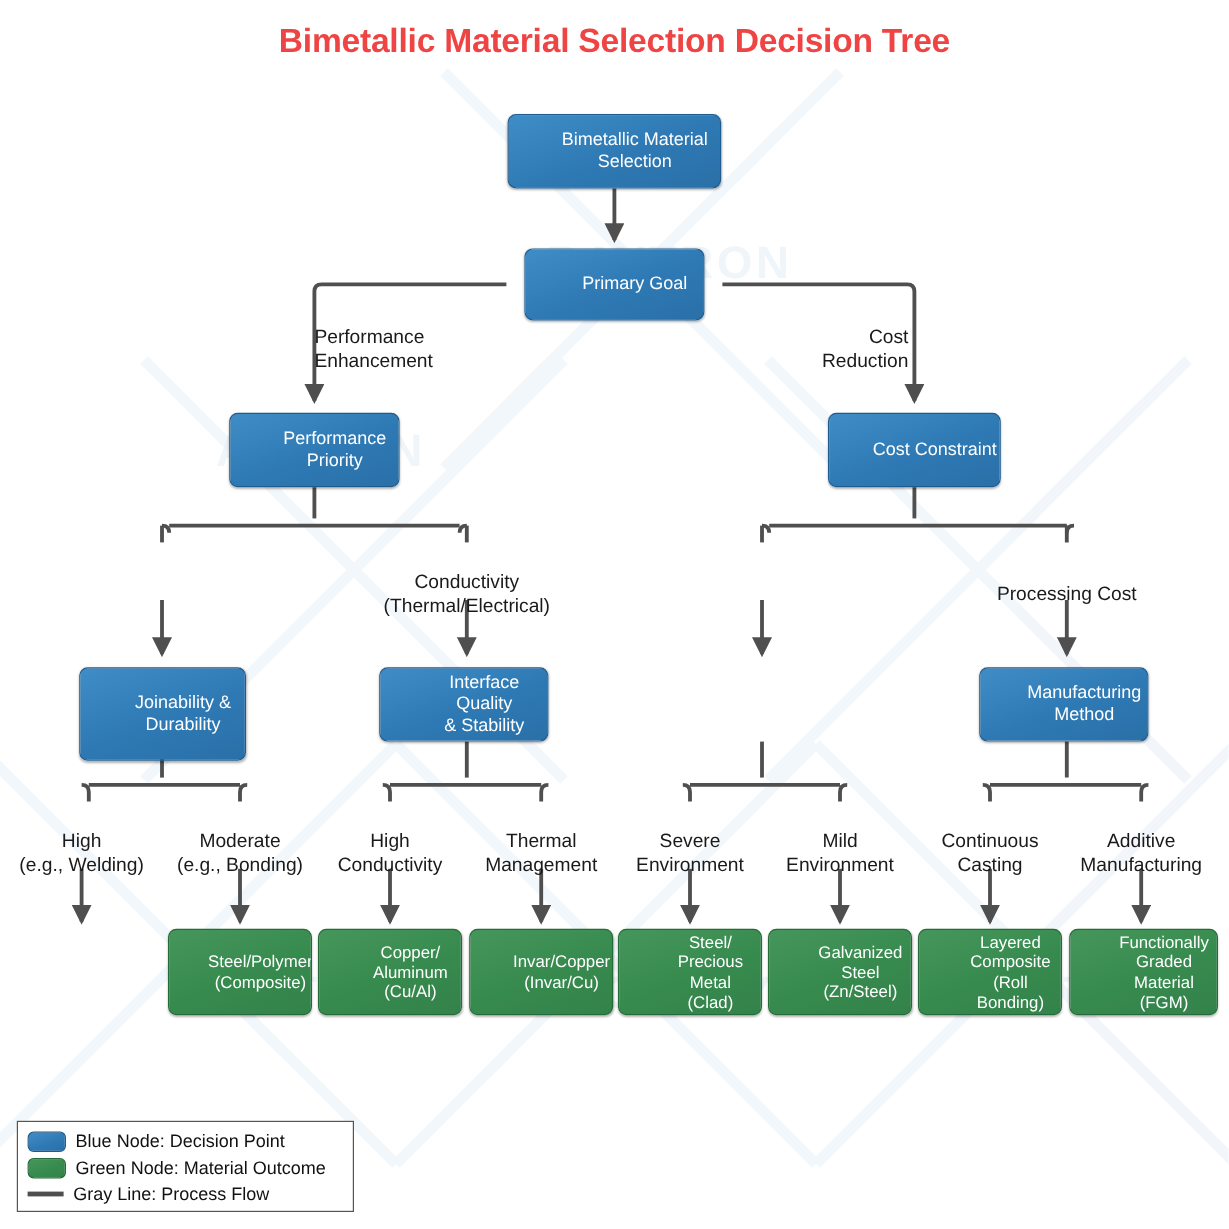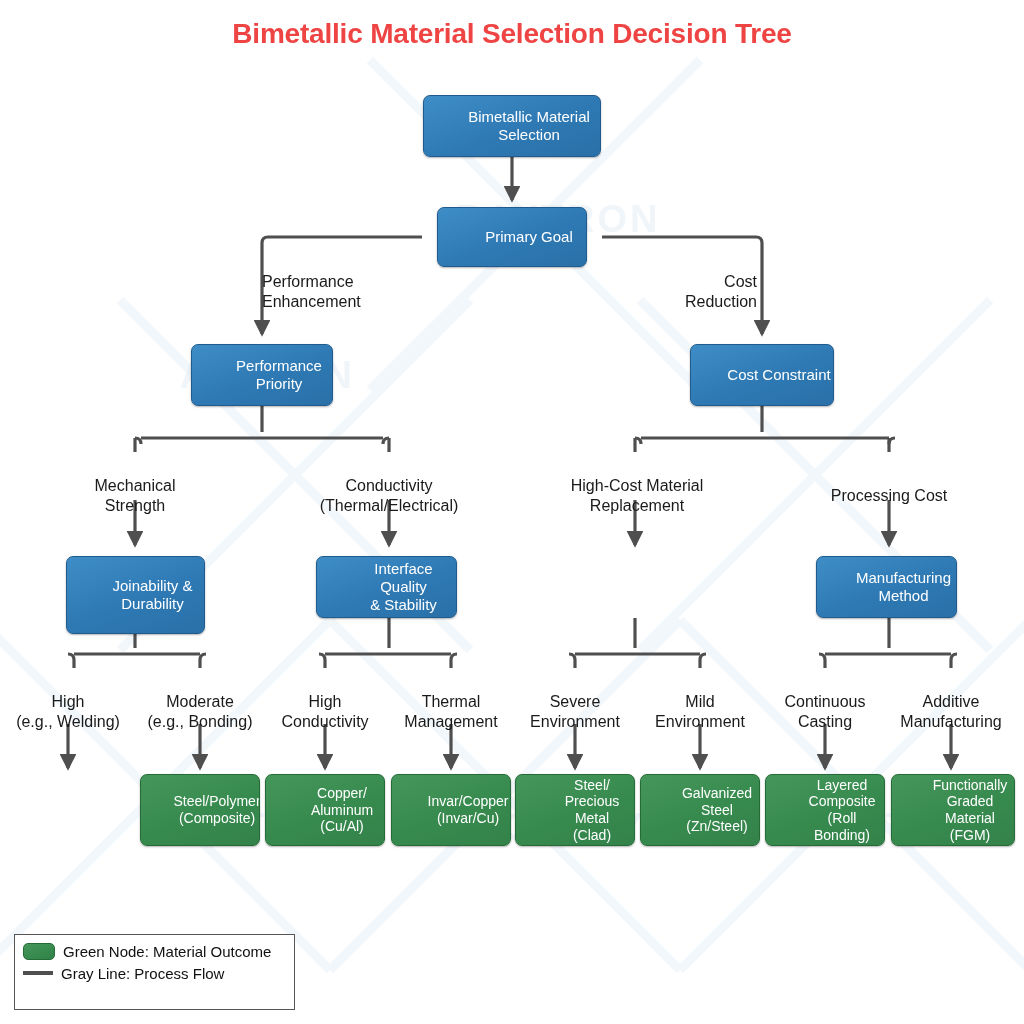--- a/index.html
+++ b/index.html
@@ -244,31 +244,23 @@
 
   <div class="node blue" style="left:191px; top:344px; width:142px; height:62px;">
     <span>Performance
 Priority</span>
   </div>
 
   <div class="node blue" style="left:690px; top:344px; width:144px; height:62px;">
     <span>Cost Constraint</span>
   </div>
 
-  <div class="edge-label" style="left:45px; top:456px; width:180px;">
-    <span>Mechanical
-Strength</span>
-  </div>
   <div class="edge-label" style="left:289px; top:456px; width:200px;">
     <span>Conductivity
 (Thermal/Electrical)</span>
-  </div>
-  <div class="edge-label" style="left:537px; top:456px; width:200px;">
-    <span>High-Cost Material
-Replacement</span>
   </div>
   <div class="edge-label" style="left:799px; top:466px; width:180px;">
     <span>Processing Cost</span>
   </div>
 
   <div class="node blue" style="left:66px; top:556px; width:139px; height:78px;">
     <span>Joinability &amp;
 Durability</span>
   </div>
   <div class="node blue" style="left:316px; top:556px; width:141px; height:62px;">
@@ -341,20 +333,24 @@
 Composite
 (Roll Bonding)</span>
   </div>
   <div class="node green" style="left:891px; top:774px; width:124px; height:72px;">
     <span>Functionally
 Graded
 Material (FGM)</span>
   </div>
 
   <div id="legend">
+    <div class="legend-row">
+      <span class="legend-swatch blue"></span>
+      <span class="legend-text">Blue Node: Decision Point</span>
+    </div>
     <div class="legend-row">
       <span class="legend-swatch green"></span>
       <span class="legend-text">Green Node: Material Outcome</span>
     </div>
     <div class="legend-row">
       <span class="legend-swatch line"></span>
       <span class="legend-text">Gray Line: Process Flow</span>
     </div>
   </div>
 

